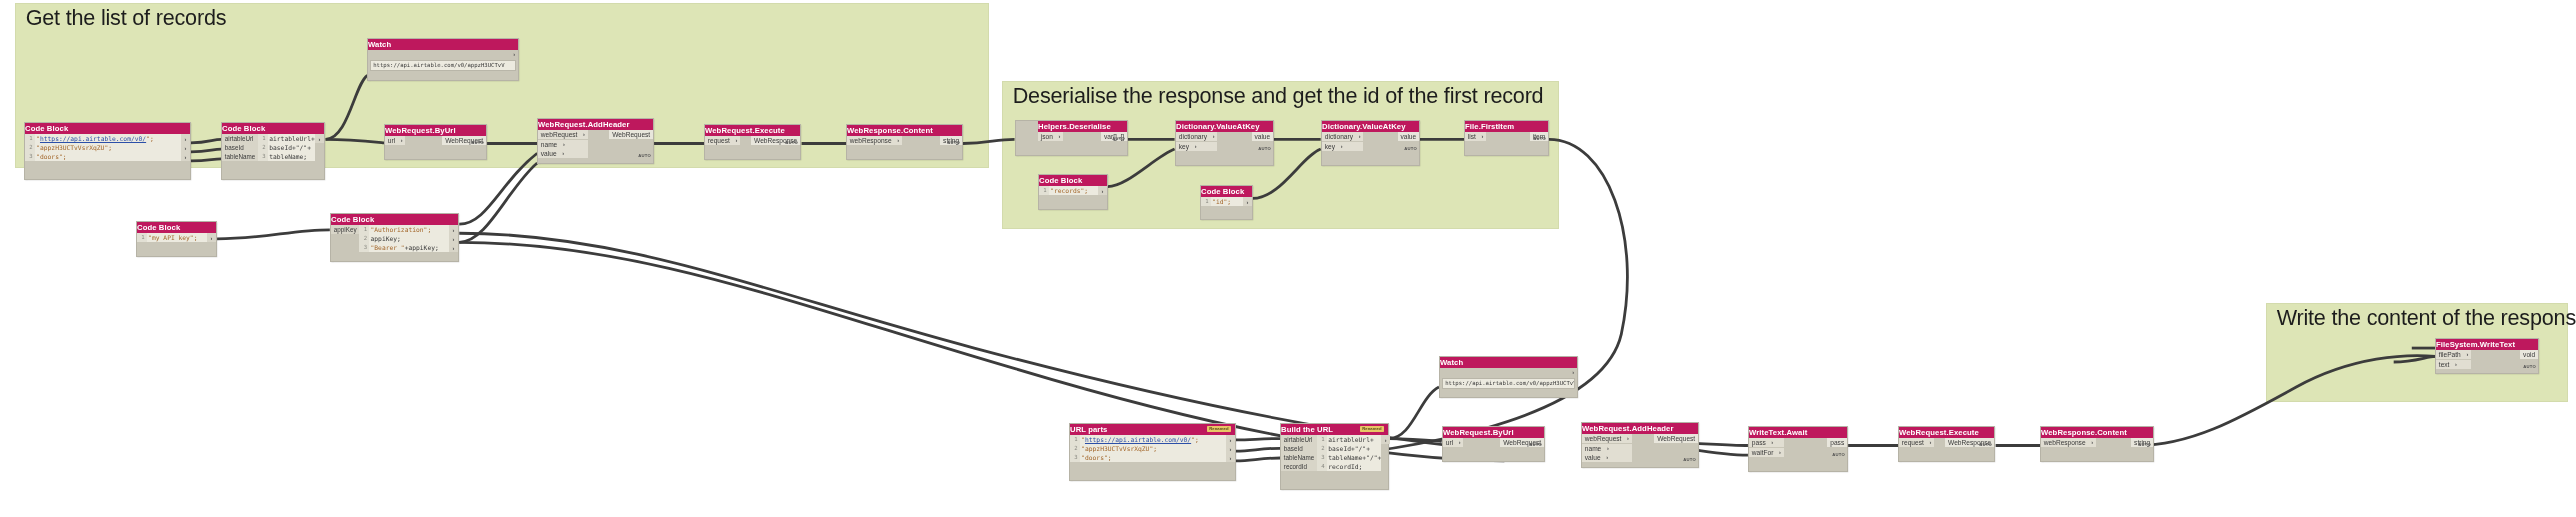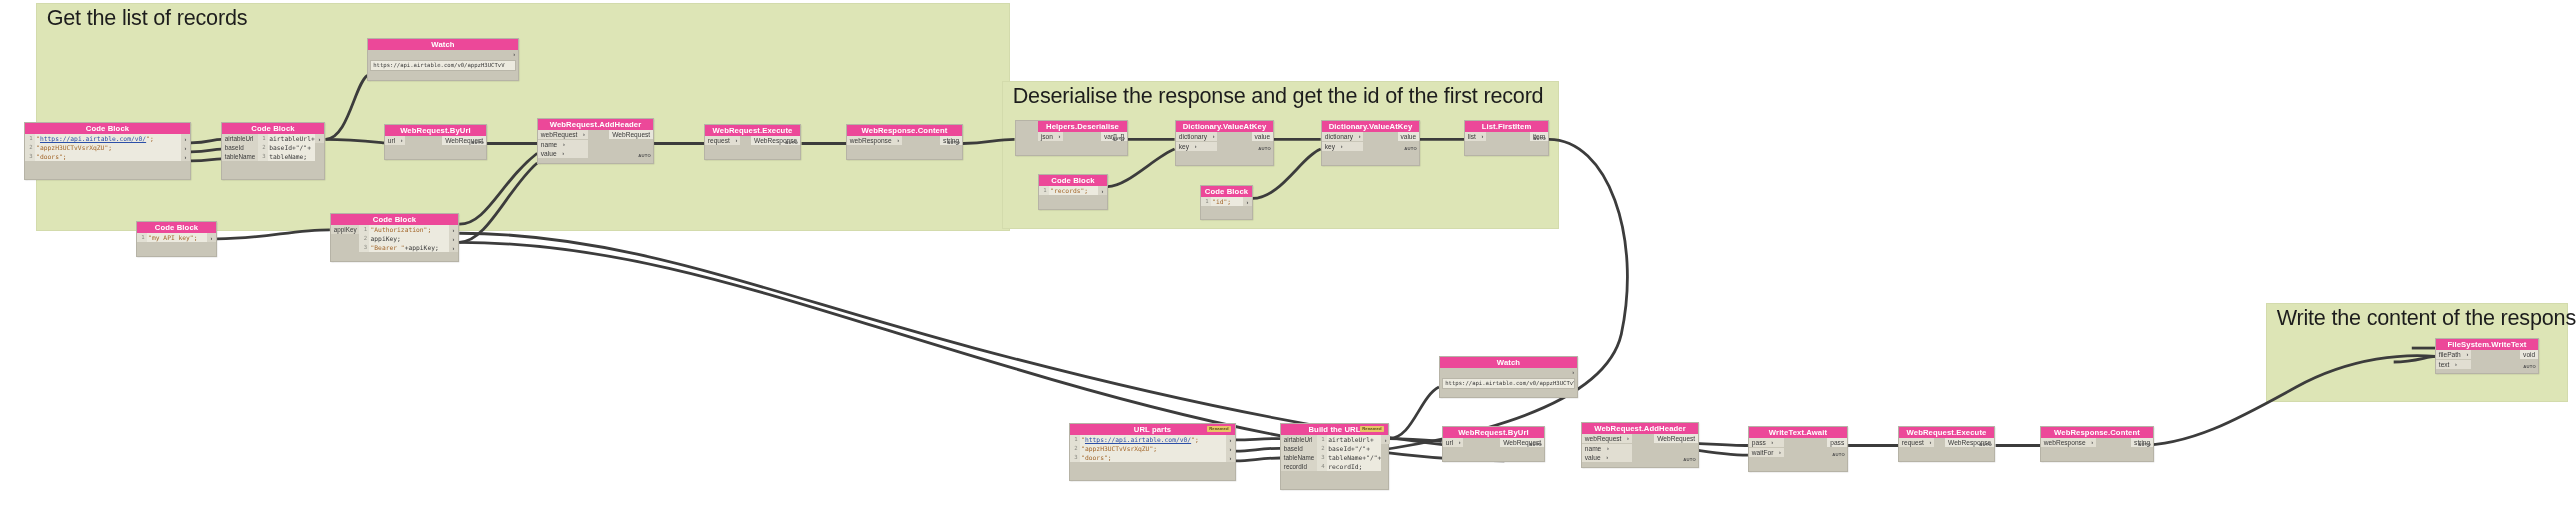--- a/index.html
+++ b/index.html
@@ -13,22 +13,22 @@
                font-family:"Liberation Sans", sans-serif;font-weight:400;white-space:nowrap;letter-spacing:-0.2px;}
 
   
   svg.wires{position:absolute;left:0;top:0;width:2576px;height:518px;overflow:visible;pointer-events:none;}
   svg.wires path{fill:none;stroke:#3c3c3c;stroke-width:4;}
   svg.wires path.thin{stroke-width:3;}
 
   
   .node{position:absolute;box-sizing:border-box;background:#c9c6b8;
         border:0.7px solid #b6b3a6;box-shadow:0.7px 0.7px 1.4px rgba(0,0,0,.25);}
-  .node .hdr{background:#ec4899;color:#ffffff;font-size:7.7px;font-weight:bold;
-             text-align:center;line-height:11px;height:11px;white-space:nowrap;overflow:hidden;
+  .node .hdr{background:#be185d;color:#ffffff;font-size:7.7px;font-weight:bold;
+             line-height:11px;height:11px;white-space:nowrap;overflow:hidden;
              letter-spacing:0.1px;position:relative;}
   .node .hdr .renamed{position:absolute;right:4.2px;top:2.1px;background:#e8c666;color:#5b4a17;
              font-size:4.2px;font-weight:bold;line-height:6.3px;padding:0 2.1px;border-radius:0.7px;letter-spacing:0.1px;}
   .node .body{position:relative;}
   .ports{display:flex;justify-content:space-between;align-items:flex-start;}
   .in-col,.out-col{display:flex;flex-direction:column;}
   .port{background:#e1ded2;color:#3a3a3a;font-size:6.6px;line-height:9px;height:9px;
         padding:0 2.8px;margin-bottom:0.7px;white-space:nowrap;display:flex;align-items:center;}
   .port.out{justify-content:flex-end;background:#e8e6dc;}
   .port .chev{font-size:5.6px;font-weight:bold;color:#4a4a4a;margin-left:5.6px;}
@@ -61,21 +61,21 @@
   .fp .pathval{background:#efeee7;font-size:5.6px;line-height:9px;color:#3a3a3a;
         padding:0 2.8px;white-space:nowrap;overflow:hidden;border-top:0.7px solid #d5d2c6;}
   .fp .oport{position:absolute;right:0;top:0;background:#d8d5c8;width:9px;height:9.7px;font-size:5.6px;
         color:#4a4a4a;display:flex;align-items:center;justify-content:center;font-weight:bold;}
 </style>
 </head>
 <body>
 
 <div id="canvas">
 
-  <div class="group" style="left:36px;top:2.8px;width:974px;height:228px;">
+  <div class="group" style="left:15px;top:2.8px;width:974px;height:165px;">
     <div class="group-title">Get the list of records</div>
   </div>
 
   <div class="group" style="left:1002px;top:81px;width:557px;height:148px;">
     <div class="group-title">Deserialise the response and get the id of the first record</div>
   </div>
 
 
   <div class="group" style="left:2266px;top:303px;width:302px;height:99px;">
     <div class="group-title">Write the content of the response</div>
@@ -392,21 +392,21 @@
           <div class="port out">
               <span>value</span>
             </div>
         </div>
       </div>
       <div class="auto">AUTO</div>
     </div>
   </div>
 
   <div class="node" style="left:1464px;top:120px;width:85px;height:36px;">
-    <div class="hdr">List.FirstItem</div>
+    <div class="hdr">File.FirstItem</div>
     <div class="body">
       <div class="ports">
         <div class="in-col">
           <div class="port">
               <span>list</span>
               <span class="chev">›</span>
             </div>
         </div>
         <div class="out-col">
           <div class="port out">

